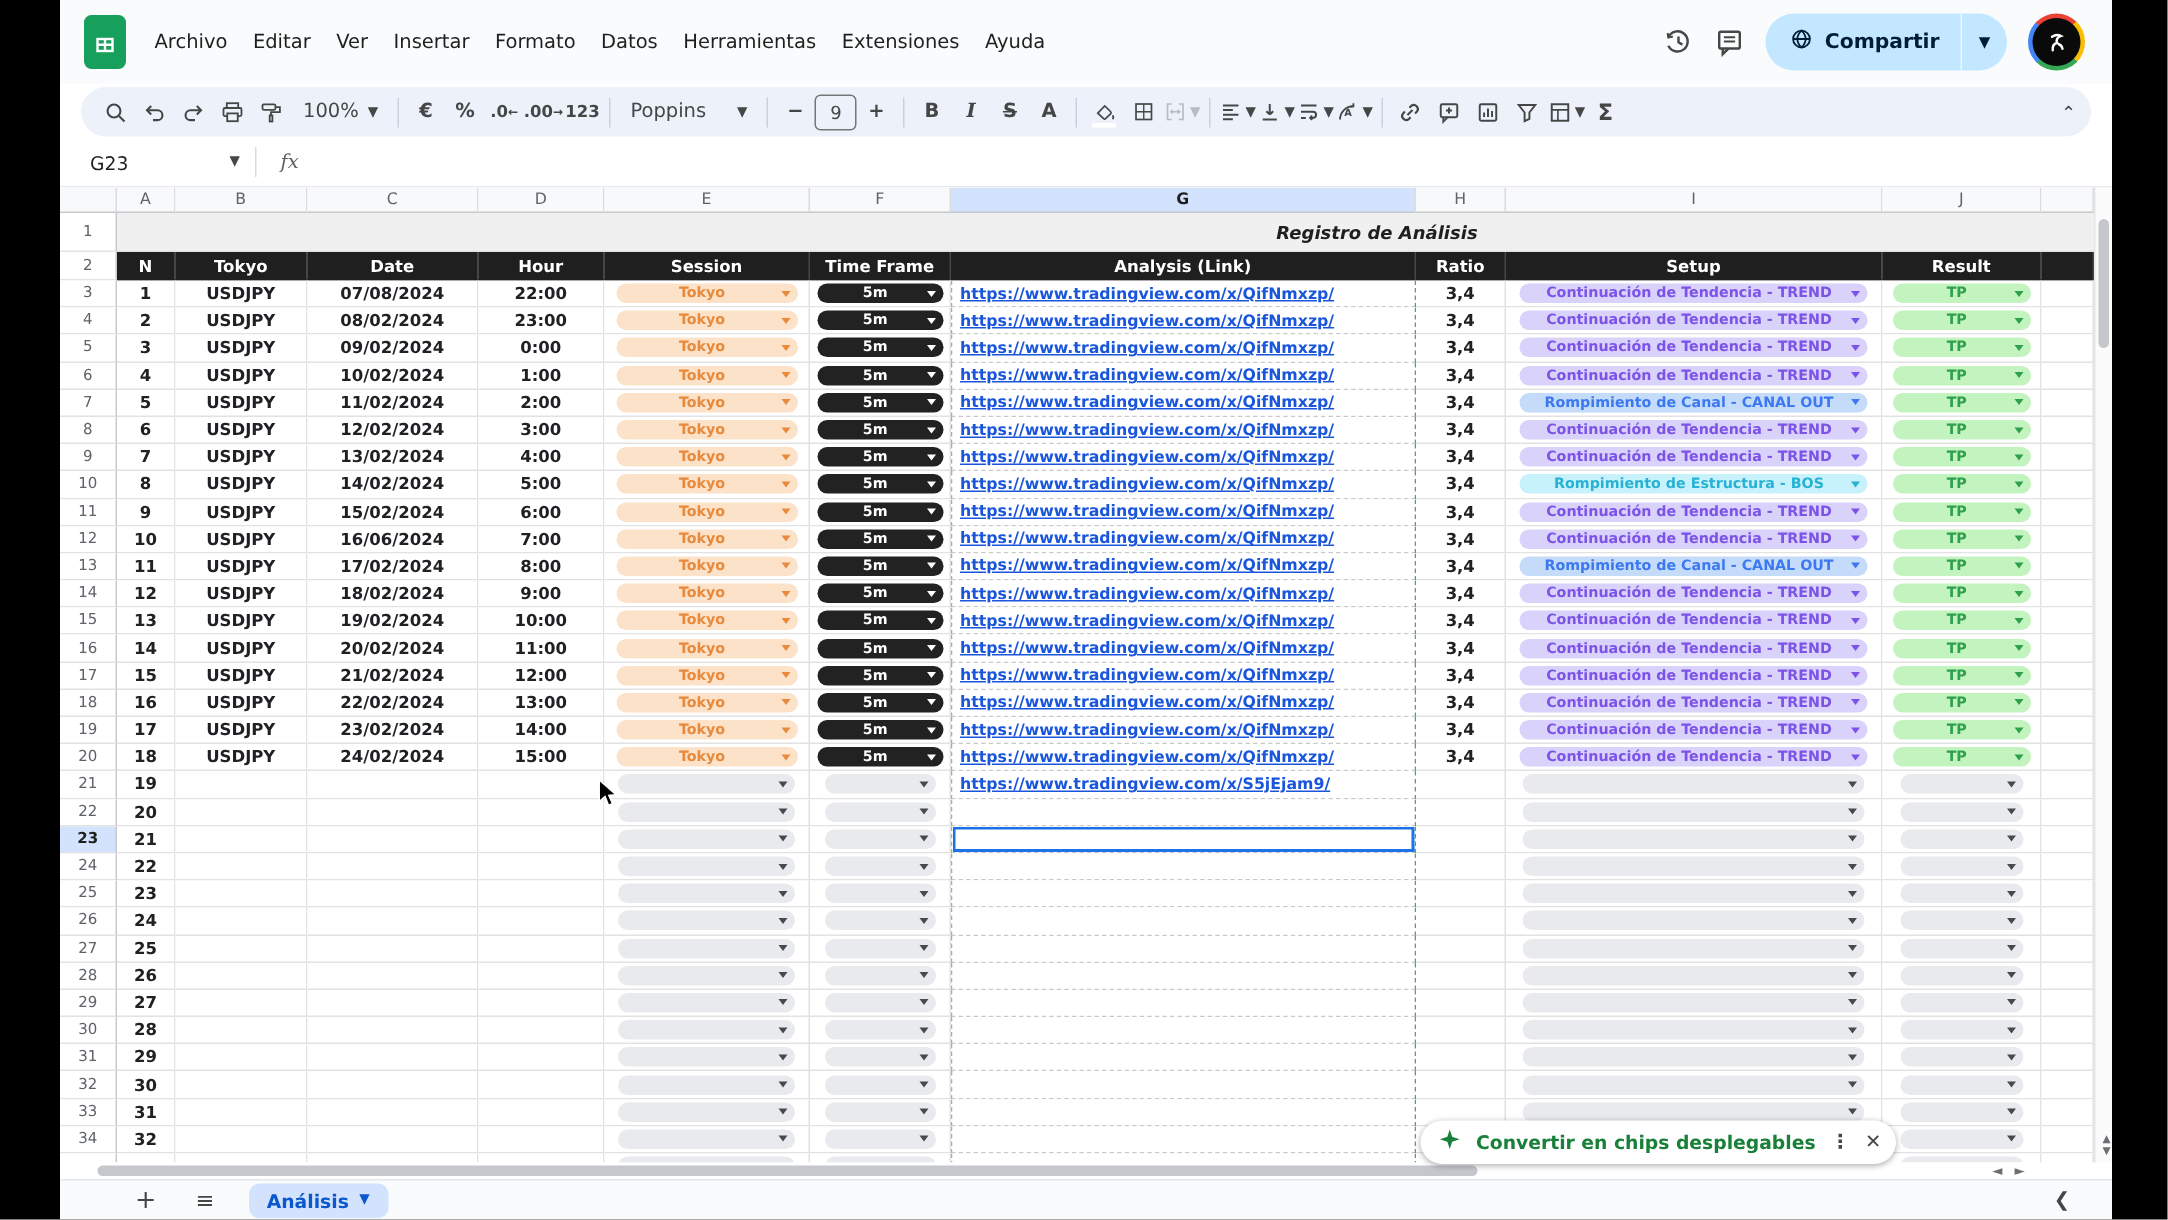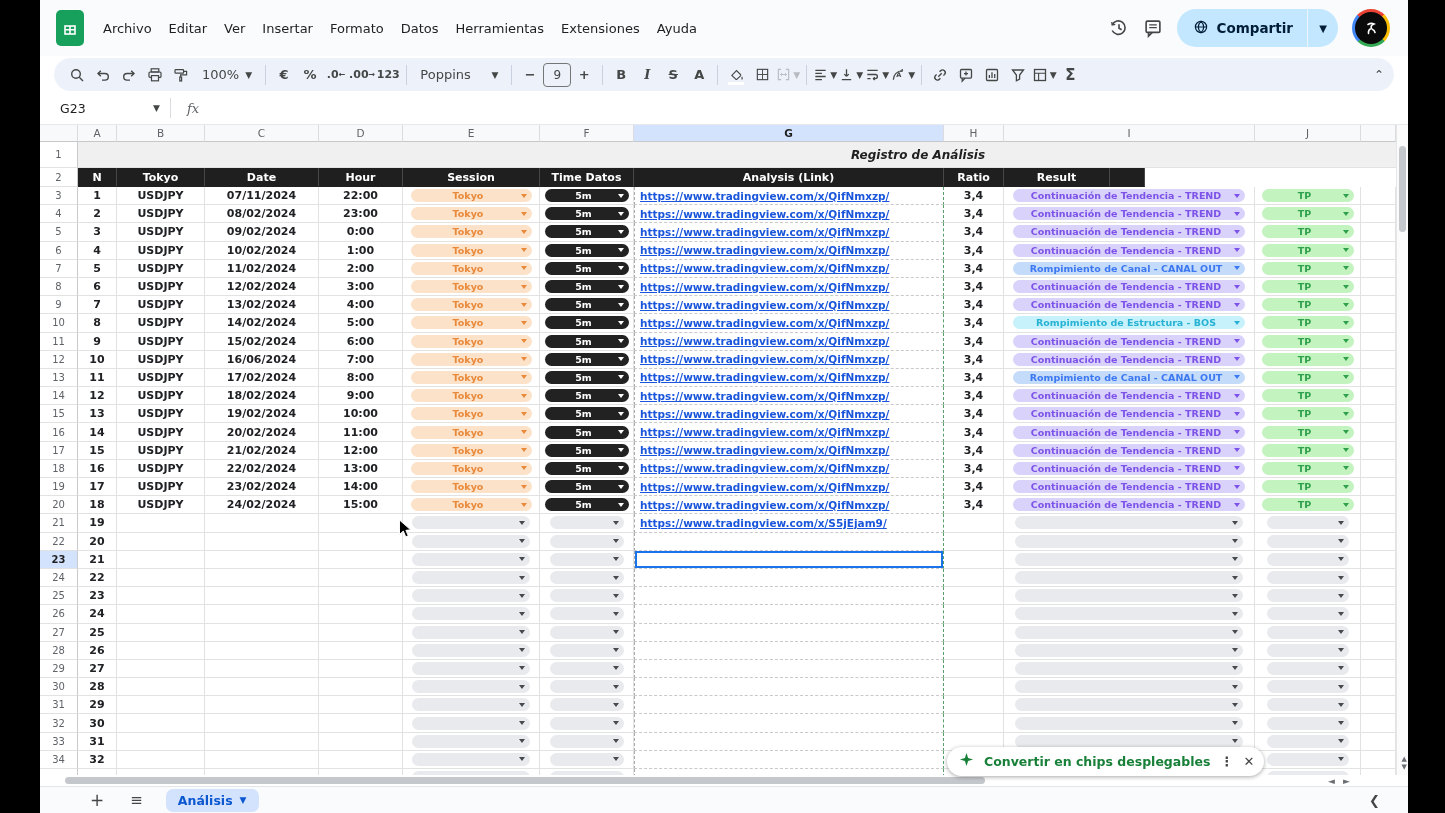--- a/index.html
+++ b/index.html
@@ -322,31 +322,32 @@
           <span class="title-label">Registro de Análisis</span>
         </div>
       </div>
       <div class="grow">
         <div class="gcell gut" style="width: 38px; height: 19px;">2</div>
         <div class="gcell hdrcell" style="width: 39px; height: 19px;">N</div>
         <div class="gcell hdrcell" style="width: 88px; height: 19px;">Tokyo</div>
         <div class="gcell hdrcell" style="width: 114px; height: 19px;">Date</div>
         <div class="gcell hdrcell" style="width: 84px; height: 19px;">Hour</div>
         <div class="gcell hdrcell" style="width: 137px; height: 19px;">Session</div>
-        <div class="gcell hdrcell" style="width: 94px; height: 19px;">Time Datos</div>
+        <div class="gcell hdrcell" style="width: 94px; height: 19px;">Time Frame</div>
         <div class="gcell hdrcell" style="width: 310px; height: 19px;">Analysis (Link)</div>
         <div class="gcell hdrcell" style="width: 60px; height: 19px;">Ratio</div>
+        <div class="gcell hdrcell" style="width: 251px; height: 19px;">Setup</div>
         <div class="gcell hdrcell" style="width: 106px; height: 19px;">Result</div>
         <div class="gcell hdrcell" style="width: 35px; height: 19px;"></div>
       </div>
       <div class="grow">
         <div class="gcell gut" style="width: 38px; height: 18.2px;">3</div>
         <div class="gcell " style="width: 39px; height: 18.2px;">1</div>
         <div class="gcell " style="width: 88px; height: 18.2px;">USDJPY</div>
-        <div class="gcell " style="width: 114px; height: 18.2px;">07/11/2024</div>
+        <div class="gcell " style="width: 114px; height: 18.2px;">07/08/2024</div>
         <div class="gcell " style="width: 84px; height: 18.2px;">22:00</div>
         <div class="gcell " style="width: 137px; height: 18.2px;">
           <div class="chip" style="width: 121px; background: rgb(251, 226, 201); color: rgb(232, 137, 59);">
             <span style="padding-right: 6px;">Tokyo</span>
             <span class="arr"></span>
           </div>
         </div>
         <div class="gcell " style="width: 94px; height: 18.2px;">
           <div class="chip" style="width: 84px; background: rgb(34, 34, 34); color: rgb(255, 255, 255);">
             <span style="padding-right: 6px;">5m</span>

